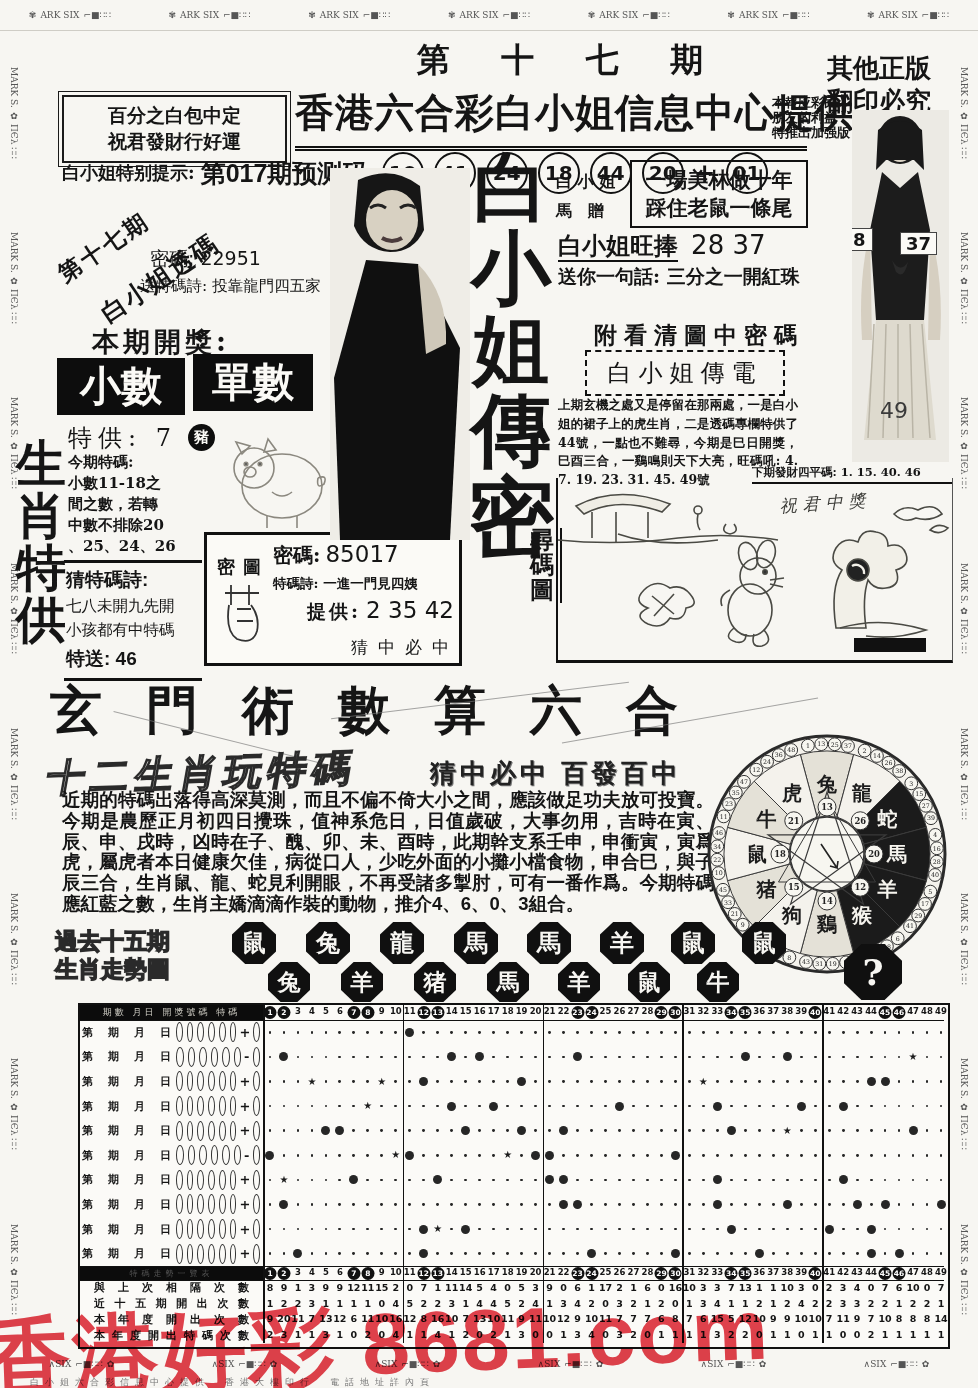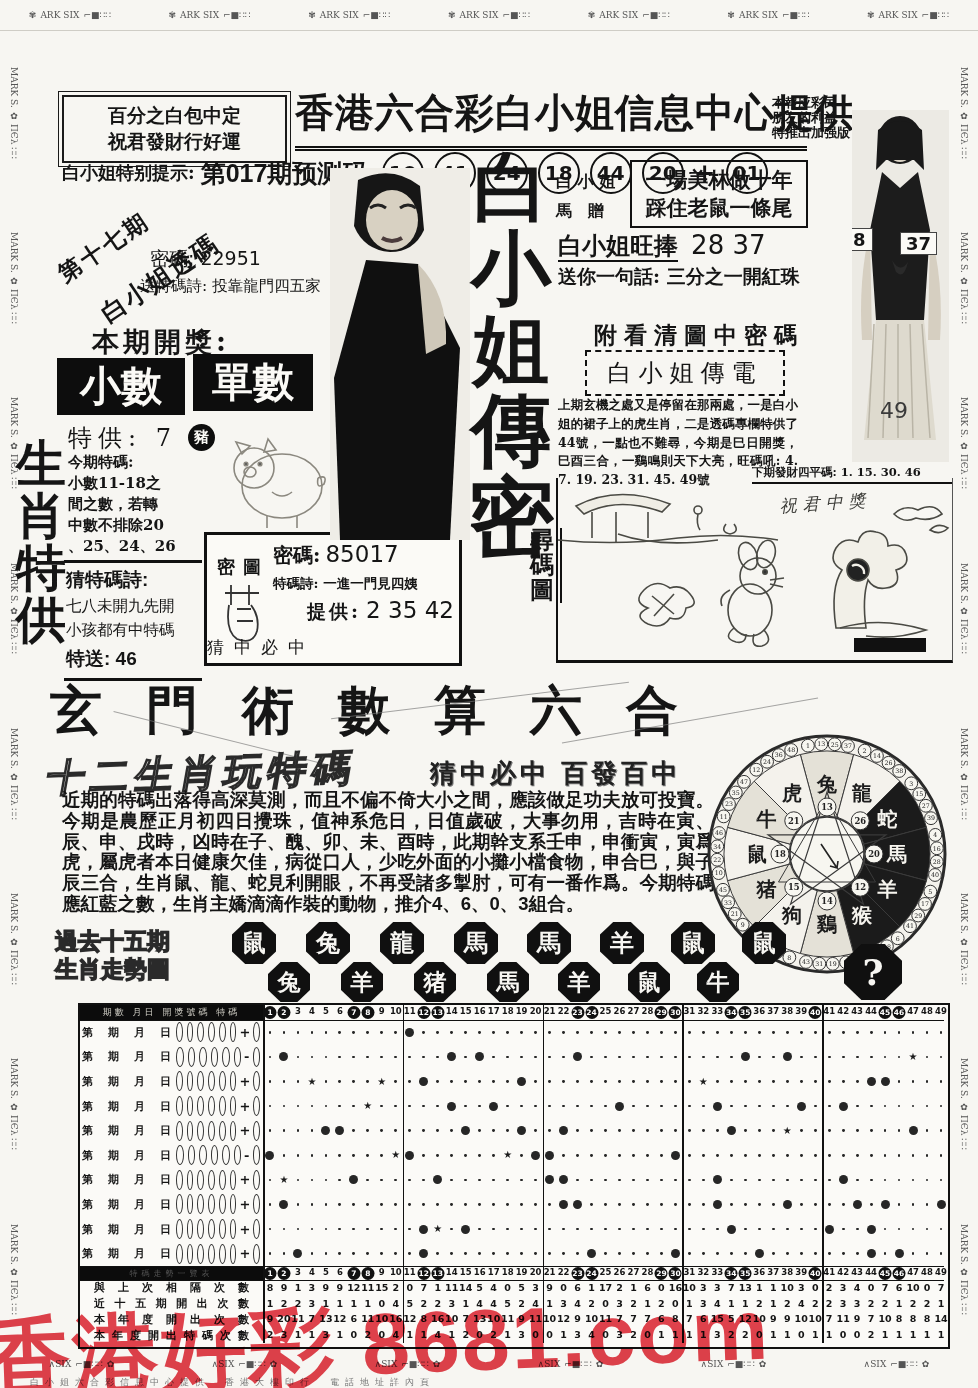--- a/index.html
+++ b/index.html
@@ -199,21 +199,26 @@
         <span>⌐■∷∷</span>
         <span>✿</span>
       </div>
     </div>
   <div class="abs slogan-box" style="left:62px;top:95px;width:205px;font-size:19px;">
     <div>百分之白包中定</div>
     <div>祝君發財行好運</div>
   </div>
 
   <div class="abs" style="left:30px;top:1376px;width:900px;font-size:9px;color:#777;letter-spacing:6px;white-space:nowrap;">白小姐六合彩信息中心提供　香港大樓印行　電話地址詳內頁</div>
+  <div class="abs" style="left:340px;top:38px;width:460px;text-align:center;font-size:33px;font-weight:bold;letter-spacing:20px;">第 十 七 期</div>
   <div class="abs" style="left:295px;top:86px;width:512px;text-align:center;font-size:39px;font-weight:900;letter-spacing:1px;border-bottom:5px double #111;padding-bottom:6px;white-space:nowrap;">香港六合彩白小姐信息中心提供</div>
+  <div class="abs" style="left:812px;top:52px;width:134px;font-size:26px;font-weight:bold;line-height:1.25;text-align:center;">
+    <div>其他正版</div>
+    <div>翻印必究</div>
+  </div>
 
   <div class="abs" style="left:62px;top:150px;height:46px;display:flex;align-items:center;gap:6px;white-space:nowrap;">
     <span style="font-size:18px;font-weight:bold;">白小姐特别提示:</span>
     <span style="font-size:25px;font-weight:900;font-family:'Liberation Sans',sans-serif;">第017期预测码:</span>
     <span id="prediction-circles" style="display:inline-flex;gap:10px;align-items:center;">
         <span class="circle-num">10</span>
         <span class="circle-num">41</span>
         <span class="circle-num">24</span>
         <span class="circle-num">18</span>
         <span class="circle-num">44</span>
@@ -244,21 +249,21 @@
         <line x1="46" y1="214" x2="46" y2="328"></line>
           <line x1="58" y1="214" x2="61" y2="328"></line>
         <line x1="70" y1="214" x2="78" y2="328"></line>
       </g>
       <path d="M40,150 q8,14 16,2 q-4,18 -12,10 Z" fill="#2a2a2a"></path>
     </svg>
     <span style="position:absolute;left:-6px;top:118px;background:#fbfaf6;border:1px solid #444;padding:0 6px;font-size:18px;font-weight:bold;font-family:'DejaVu Sans',sans-serif;">8</span>
     <span style="position:absolute;left:48px;top:122px;background:#fbfaf6;border:1px solid #444;padding:0 5px;font-size:18px;font-weight:bold;font-family:'DejaVu Sans',sans-serif;">37</span>
     <span style="position:absolute;left:28px;top:288px;font-size:22px;color:#3a3a3a;font-family:'DejaVu Sans',sans-serif;">49</span>
   </div>
-  <div class="abs" style="left:752px;top:465px;width:200px;font-size:11.5px;font-weight:bold;border-bottom:2px solid #111;padding-bottom:2px;">下期發財四平碼: 1. 15. 30. 46</div>
+  <div class="abs" style="left:752px;top:465px;width:200px;font-size:11.5px;font-weight:bold;border-bottom:2px solid #111;padding-bottom:2px;">下期發財四平碼: 1. 15. 40. 46</div>
 
   <div class="abs" style="left:52px;top:232px;font-size:23px;font-weight:bold;transform:rotate(-34deg);letter-spacing:3px;">第十七期</div>
   <div class="abs" style="left:92px;top:262px;font-size:25px;font-weight:bold;transform:rotate(-34deg);letter-spacing:2px;">白小姐透碼</div>
   <div class="abs" style="left:150px;top:246px;font-size:19px;font-family:'DejaVu Sans',sans-serif;">密碼: 22951</div>
   <div class="abs" style="left:140px;top:276px;font-size:15.5px;">送特碼詩: 投靠龍門四五家</div>
   <div class="abs" style="left:92px;top:324px;font-size:27px;font-weight:bold;letter-spacing:4px;">本期開獎:</div>
   <div class="abs blackbox" style="left:57px;top:358px;width:128px;height:57px;font-size:41px;">小數</div>
   <div class="abs blackbox" style="left:193px;top:354px;width:120px;height:57px;font-size:41px;">單數</div>
   <div class="abs" style="left:68px;top:422px;font-size:24px;letter-spacing:6px;">特供: 7</div>
   <div class="abs blackbox" style="left:188px;top:424px;width:27px;height:27px;border-radius:50%;font-size:15px;">豬</div>
@@ -306,21 +311,21 @@
     </svg>
     <div style="position:absolute;left:66px;top:6px;">
       <span style="font-size:20px;font-weight:900;">密碼:</span>
       <span style="font-size:23px;font-family:'DejaVu Sans',sans-serif;">85017</span>
     </div>
     <div style="position:absolute;left:66px;top:40px;font-size:13.5px;font-weight:900;">特碼詩: 一進一門見四姨</div>
     <div style="position:absolute;left:66px;top:62px;margin-left:34px;">
       <span style="font-size:19px;font-weight:bold;letter-spacing:3px;">提供:</span>
       <span style="font-size:23px;font-family:'DejaVu Sans',sans-serif;">2  35  42</span>
     </div>
-    <div style="position:absolute;left:0;right:0;bottom:4px;text-align:left;font-size:17px;letter-spacing:10px;">猜中必中</div>
+    <div style="position:absolute;left:0;right:0;bottom:4px;text-align:right;font-size:17px;letter-spacing:10px;">猜中必中</div>
   </div>
 
   <div class="abs" style="left:330px;top:168px;width:140px;height:372px;overflow:hidden;">
     <svg width="140" height="372" viewBox="0 0 140 372">
       <rect width="140" height="372" fill="#efede7"></rect>
       <path d="M28,12 q34,-16 62,6 l4,44 q-10,22 -34,22 q-26,-2 -36,-26 Z" fill="#161616"></path>
       <ellipse cx="62" cy="52" rx="26" ry="30" fill="#d8d1c2"></ellipse>
       <path d="M40,40 q8,-6 16,0 M70,40 q8,-6 16,0" stroke="#222" stroke-width="3" fill="none"></path>
       <path d="M52,70 q10,6 20,0" stroke="#4a3b3b" stroke-width="4" fill="none"></path>
       <path d="M36,92 L88,96 L130,180 L120,372 L10,372 L4,210 Z" fill="#101010"></path>

